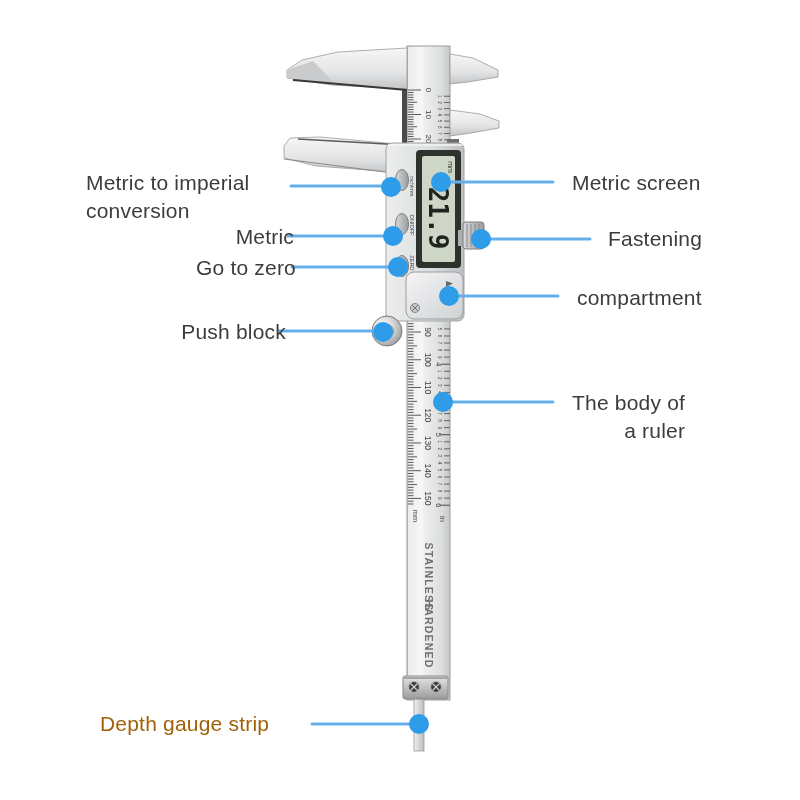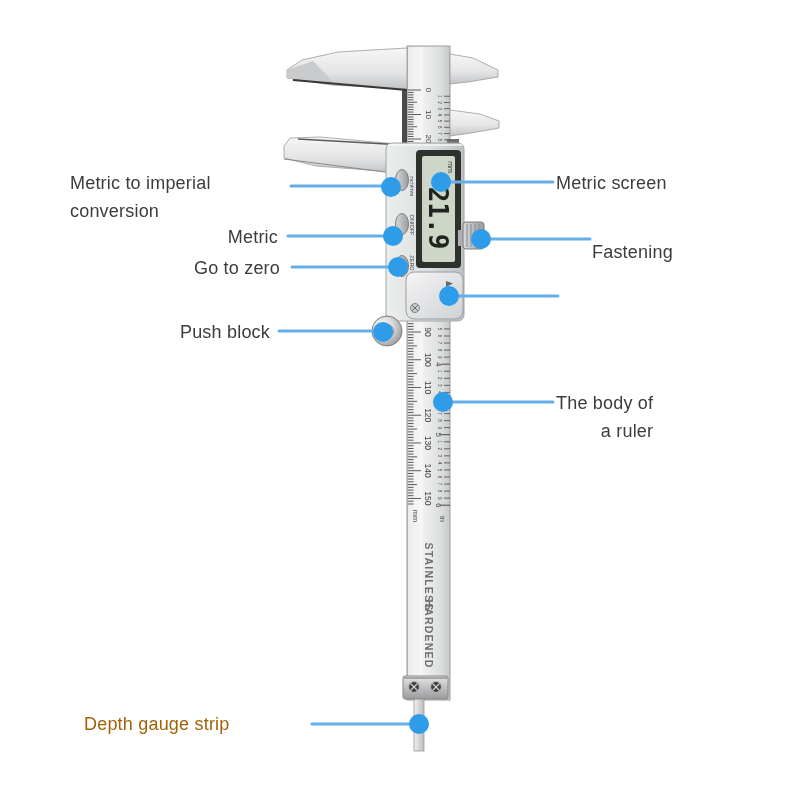--- a/index.html
+++ b/index.html
@@ -1,19 +1,19 @@
 <!DOCTYPE html>
 <html><head>
 <meta charset="utf-8">
 <style>
   html,body{margin:0;padding:0;background:#ffffff;}
   .stage{position:relative;width:800px;height:800px;background:#ffffff;overflow:hidden;}
   .stage svg{position:absolute;left:0;top:0;}
-  .label{position:absolute;font-family:"Liberation Sans",sans-serif;font-size:18px;line-height:28px;
-         color:#3c3c3e;letter-spacing:.2px;white-space:nowrap;}
+  .label{position:absolute;font-family:"Liberation Sans",sans-serif;font-size:21px;line-height:28px;
+         color:#3c3c3e;letter-spacing:.2px;white-space:nowrap;margin-left:16px;}
   .label span{display:block;}
   .ra{text-align:right;}
   .svgtxt{font-family:"Liberation Sans",sans-serif;}
   .lcdtxt{font-family:"DejaVu Sans Mono",monospace;font-weight:bold;}
   .brandtxt{font-family:"Liberation Sans",sans-serif;font-weight:bold;letter-spacing:1.2px;}
 </style>
 </head>
 <body>
 
 <div class="stage" style="background: rgb(255, 255, 255);">
@@ -357,23 +357,24 @@
   </div>
   <div class="label ra" id="lab-push" style="left: 90px; top: 318px; width: 180px; color: rgb(60, 60, 62);">
     <span>Push block</span>
   </div>
   <div class="label" id="lab-depth" style="left: 84px; top: 710px; color: #a16207;">
     <span>Depth gauge strip</span>
   </div>
   <div class="label" id="lab-display" style="left: 556px; top: 169px; color: rgb(60, 60, 62);">
     <span>Metric screen</span>
   </div>
-  <div class="label" id="lab-fastening" style="left: 592px; top: 238px; color: rgb(60, 60, 62);">
+  <div class="label" id="lab-fastening" style="left: 592px; top: 225px; color: rgb(60, 60, 62);">
     <span>Fastening</span>
   </div>
   <div class="label" id="lab-battery" style="left: 561px; top: 284px; color: rgb(60, 60, 62);">
+    <span>compartment</span>
   </div>
   <div class="label" id="lab-body" style="left: 556px; top: 389px; color: rgb(60, 60, 62); text-align: right;">
     <span>The body of</span>
     <span>a ruler</span>
   </div>
 
 </div>
 
 </body></html>

